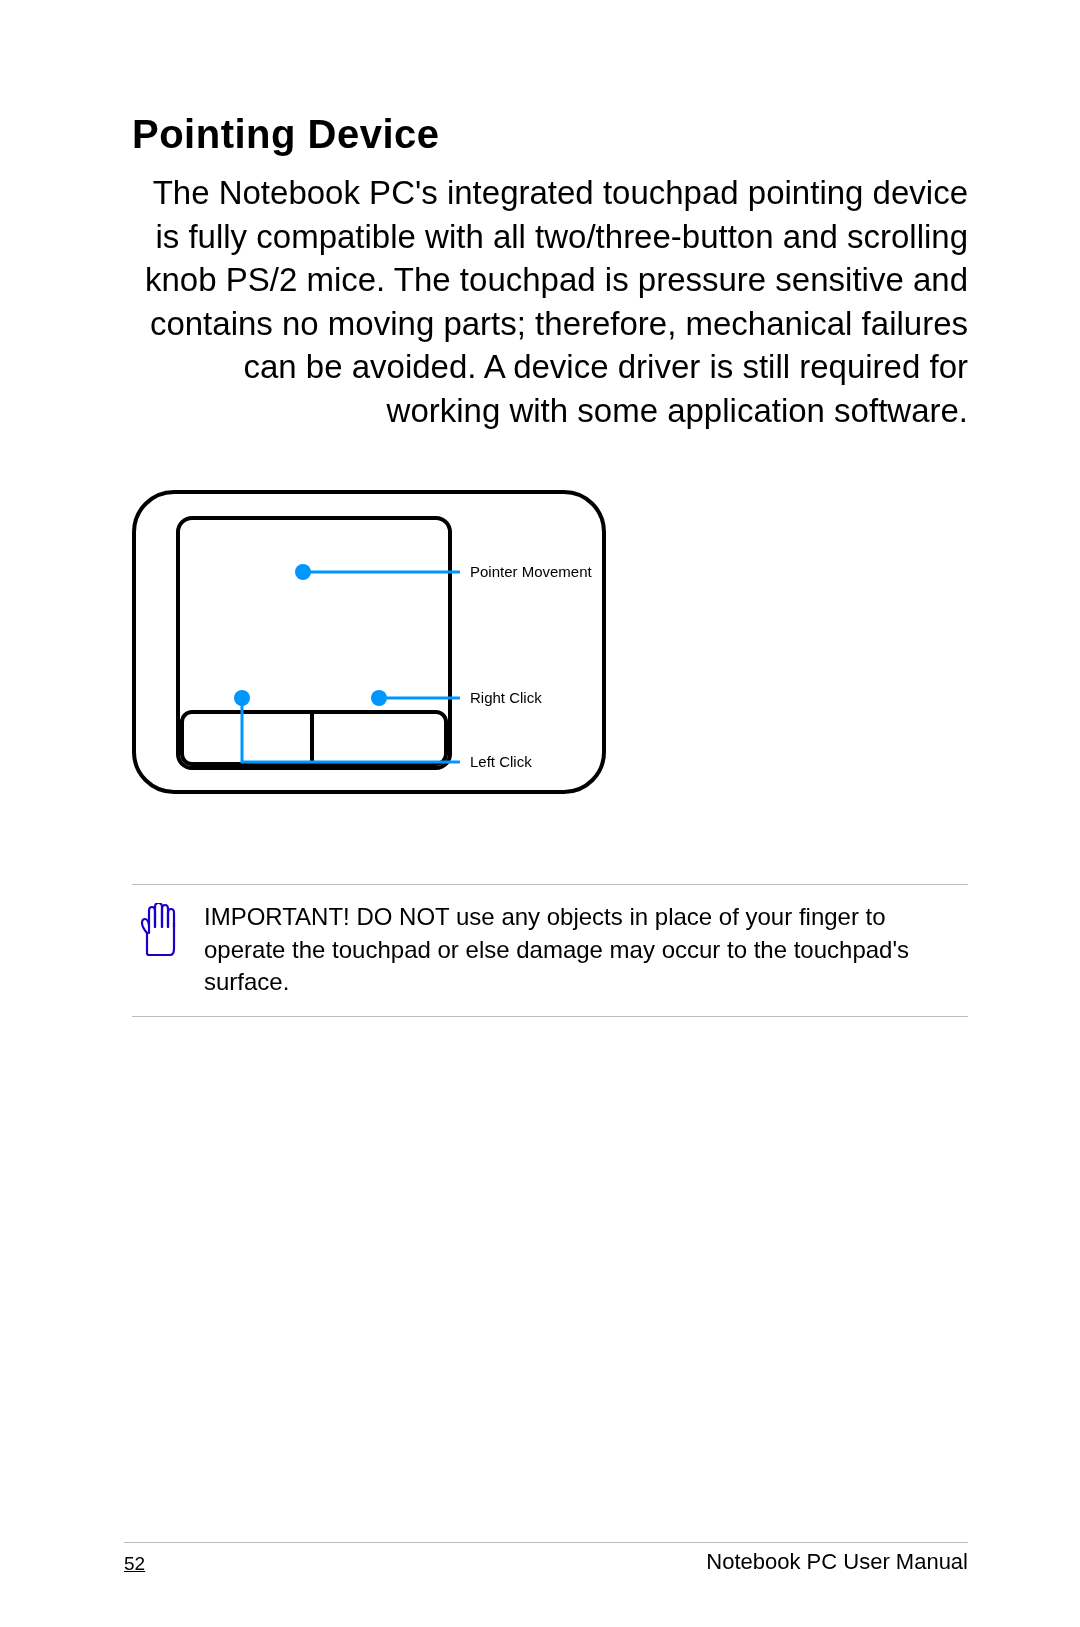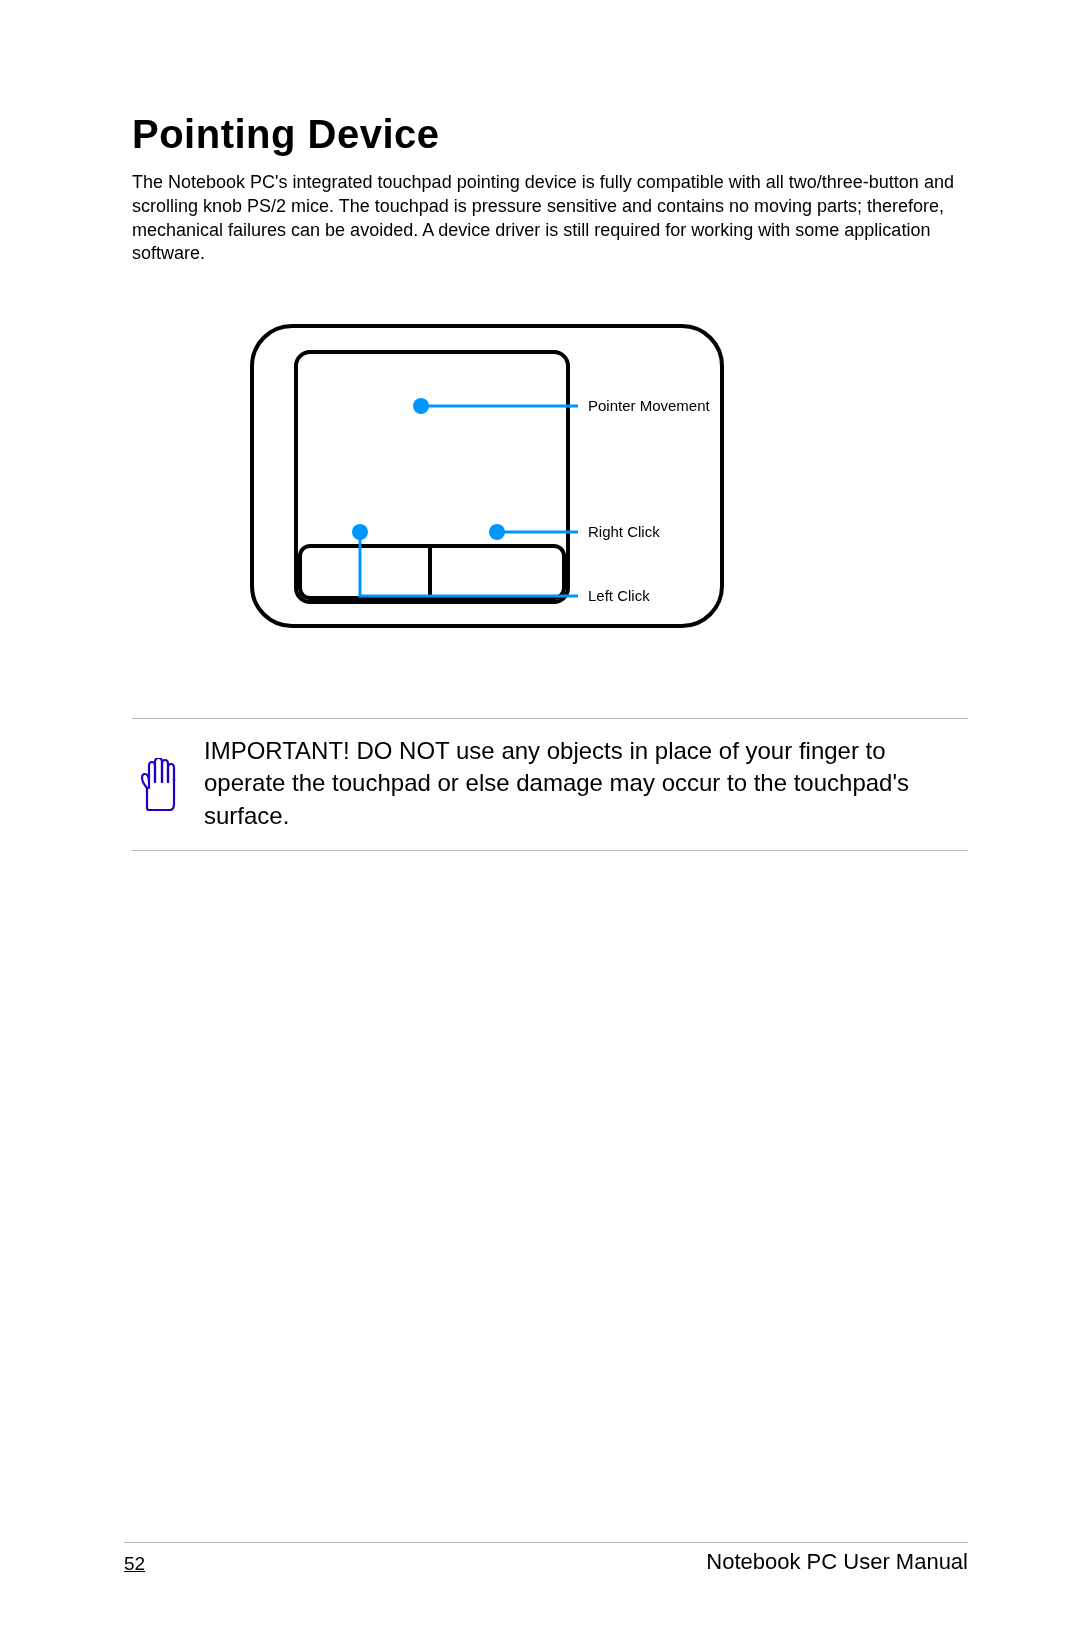--- a/index.html
+++ b/index.html
@@ -17,35 +17,35 @@
     padding: 112px 118px 0 126px;
     margin-left: 6px;
   }
   h1.title {
     font-size: 40px;
     font-weight: 700;
     margin: 0 0 14px 0;
     letter-spacing: 0.5px;
   }
   p.body {
-    font-size: 18px;
+    font-size: 33px;
     line-height: 1.32;
     margin: 0;
+    text-align: right;
   }
   .diagram-wrap {
     margin-top: 58px;
-    text-align: center;
   }
   .callout-box {
     margin-top: 70px;
     border-top: 1px solid #bbb;
     border-bottom: 1px solid #bbb;
     padding: 16px 0 18px 0;
     display: flex;
-    align-items: center;
+    align-items: flex-start;
   }
   .callout-icon {
     flex: 0 0 auto;
     width: 70px;
     display: flex;
     justify-content: flex-start;
     padding-left: 2px;
     padding-top: 2px;
   }
   .callout-text {

